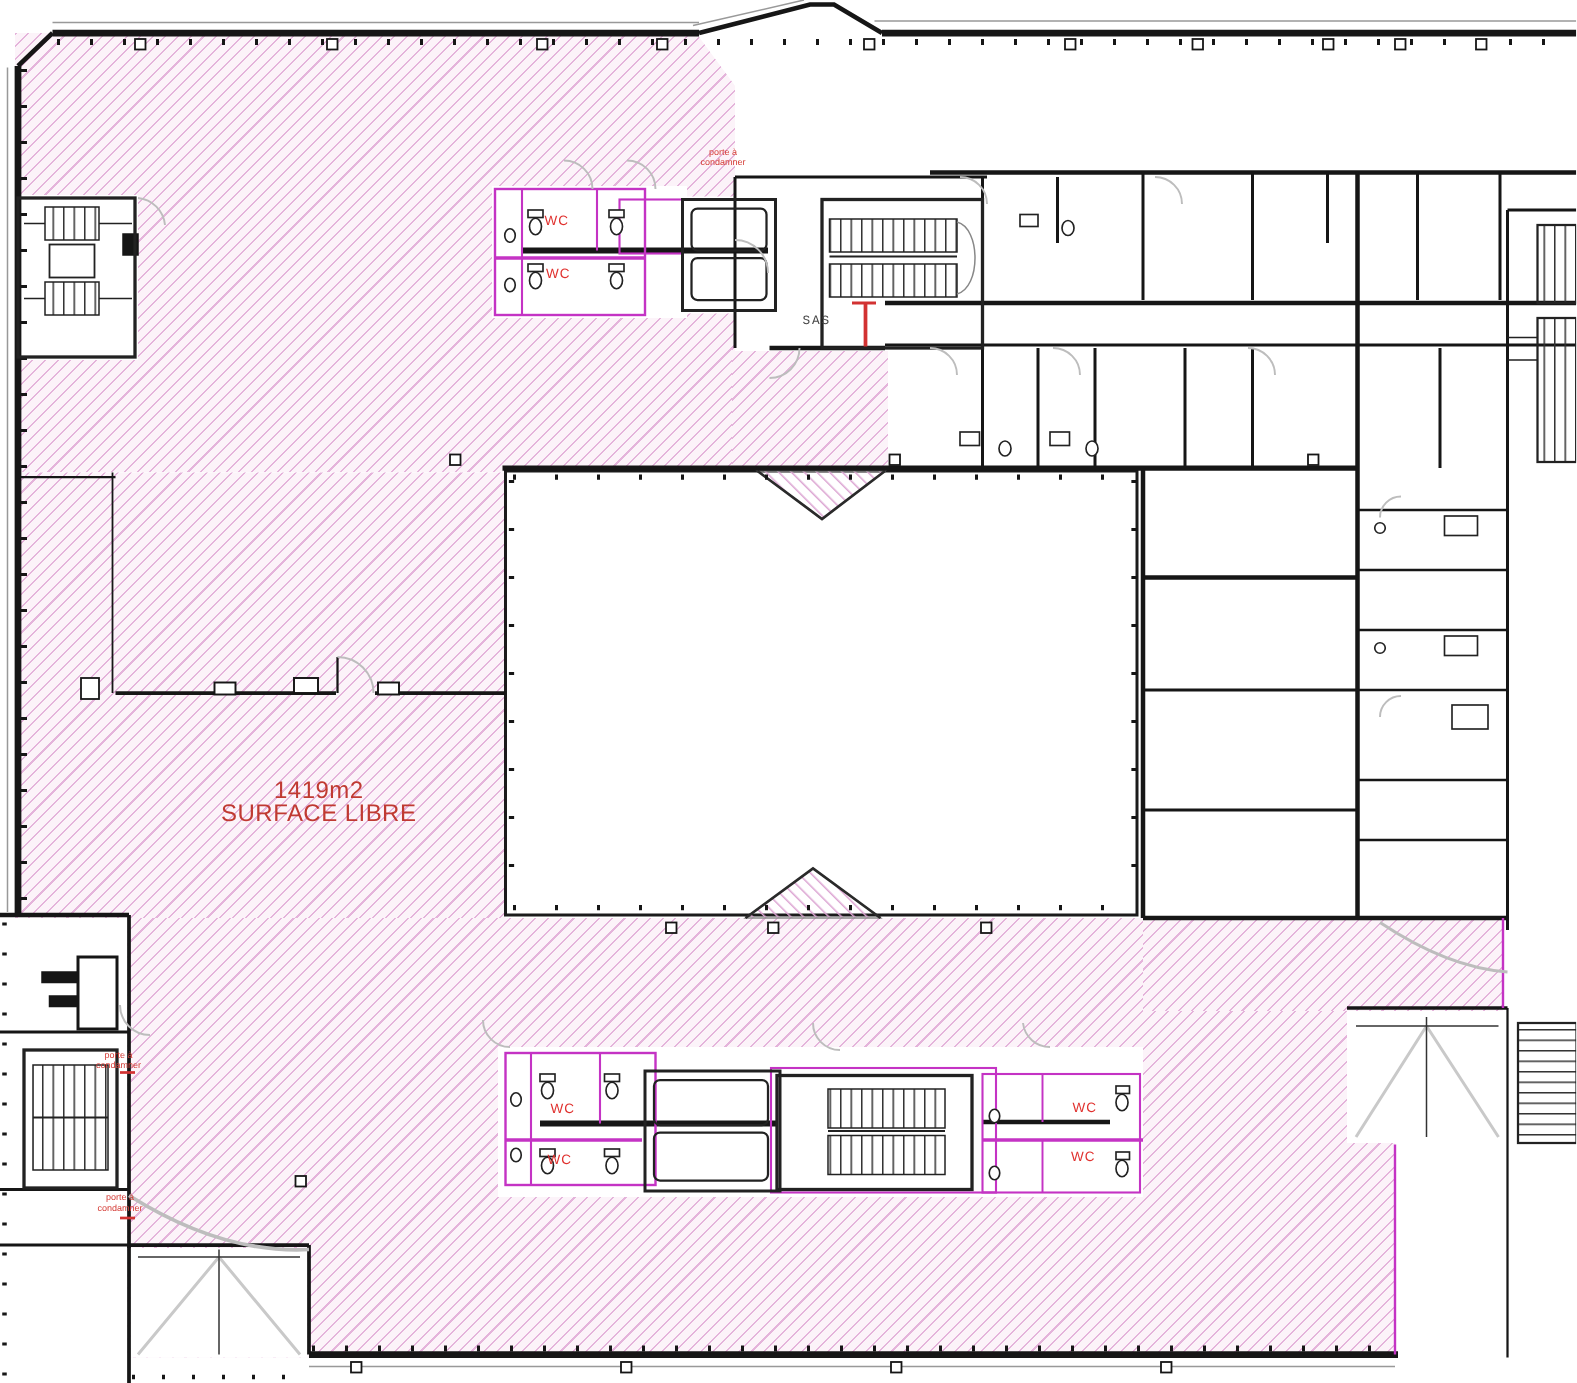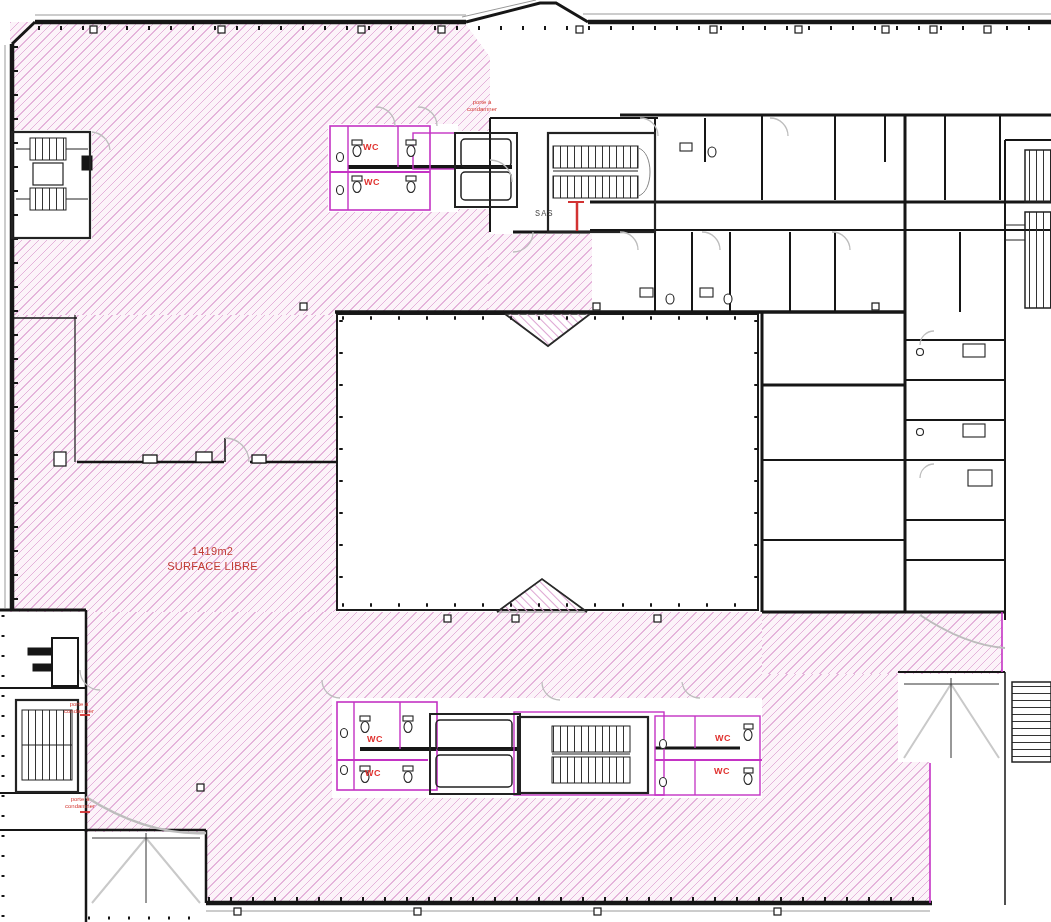--- a/index.html
+++ b/index.html
@@ -15,24 +15,24 @@
       transparent 1px, transparent 6px);
   }
   #hatch-top{left:10px;top:22px;width:480px;height:293px;
     clip-path:polygon(0 0,94.6% 0,100% 12%,100% 100%,0 100%);}
   #hatch-left{left:10px;top:315px;width:327px;height:297px;}
   #hatch-sas{left:488px;top:232px;width:104px;height:82px;}
   #hatch-bottom{left:85px;top:612px;width:845px;height:293px;}
   #hatch-bottom-right{left:762px;top:612px;width:240px;height:62px;}
   svg{position:absolute;left:0;top:0;pointer-events:none;}
   .lbl{position:absolute;white-space:nowrap;}
-  .lbl-surface{left:140px;top:544px;width:145px;text-align:center;
-    color:#c03a32;font-size:11px;line-height:15px;letter-spacing:0.3px;}
+  .lbl-surface{left:140px;top:520px;width:145px;text-align:center;
+    color:#c03a32;font-size:16px;line-height:15px;letter-spacing:0.3px;}
   .lbl-surface .l2{display:block;}
-  .lbl-wc{color:#e0312e;font-size:9px;font-weight:bold;letter-spacing:0.6px;}
+  .lbl-wc{color:#e0312e;font-size:9px;font-weight:normal;letter-spacing:0.6px;}
   .lbl-sas{left:535px;top:209px;color:#474747;font-size:8.5px;letter-spacing:1.2px;font-family:Liberation Mono, monospace;}
   .lbl-porte{width:44px;text-align:center;color:#d43b35;font-size:6px;line-height:6.5px;}
 </style>
 </head>
 <body>
 
 <div id="canvas">
 
   <div id="hatch-top" class="hatch"></div>
   <div id="hatch-left" class="hatch"></div>

